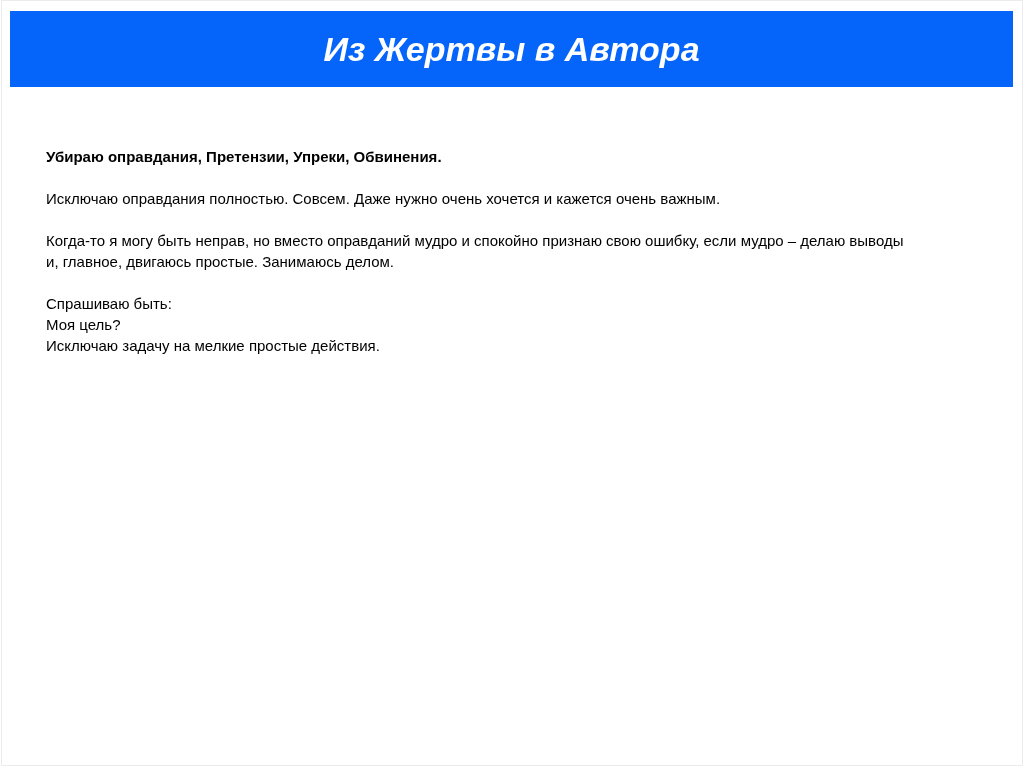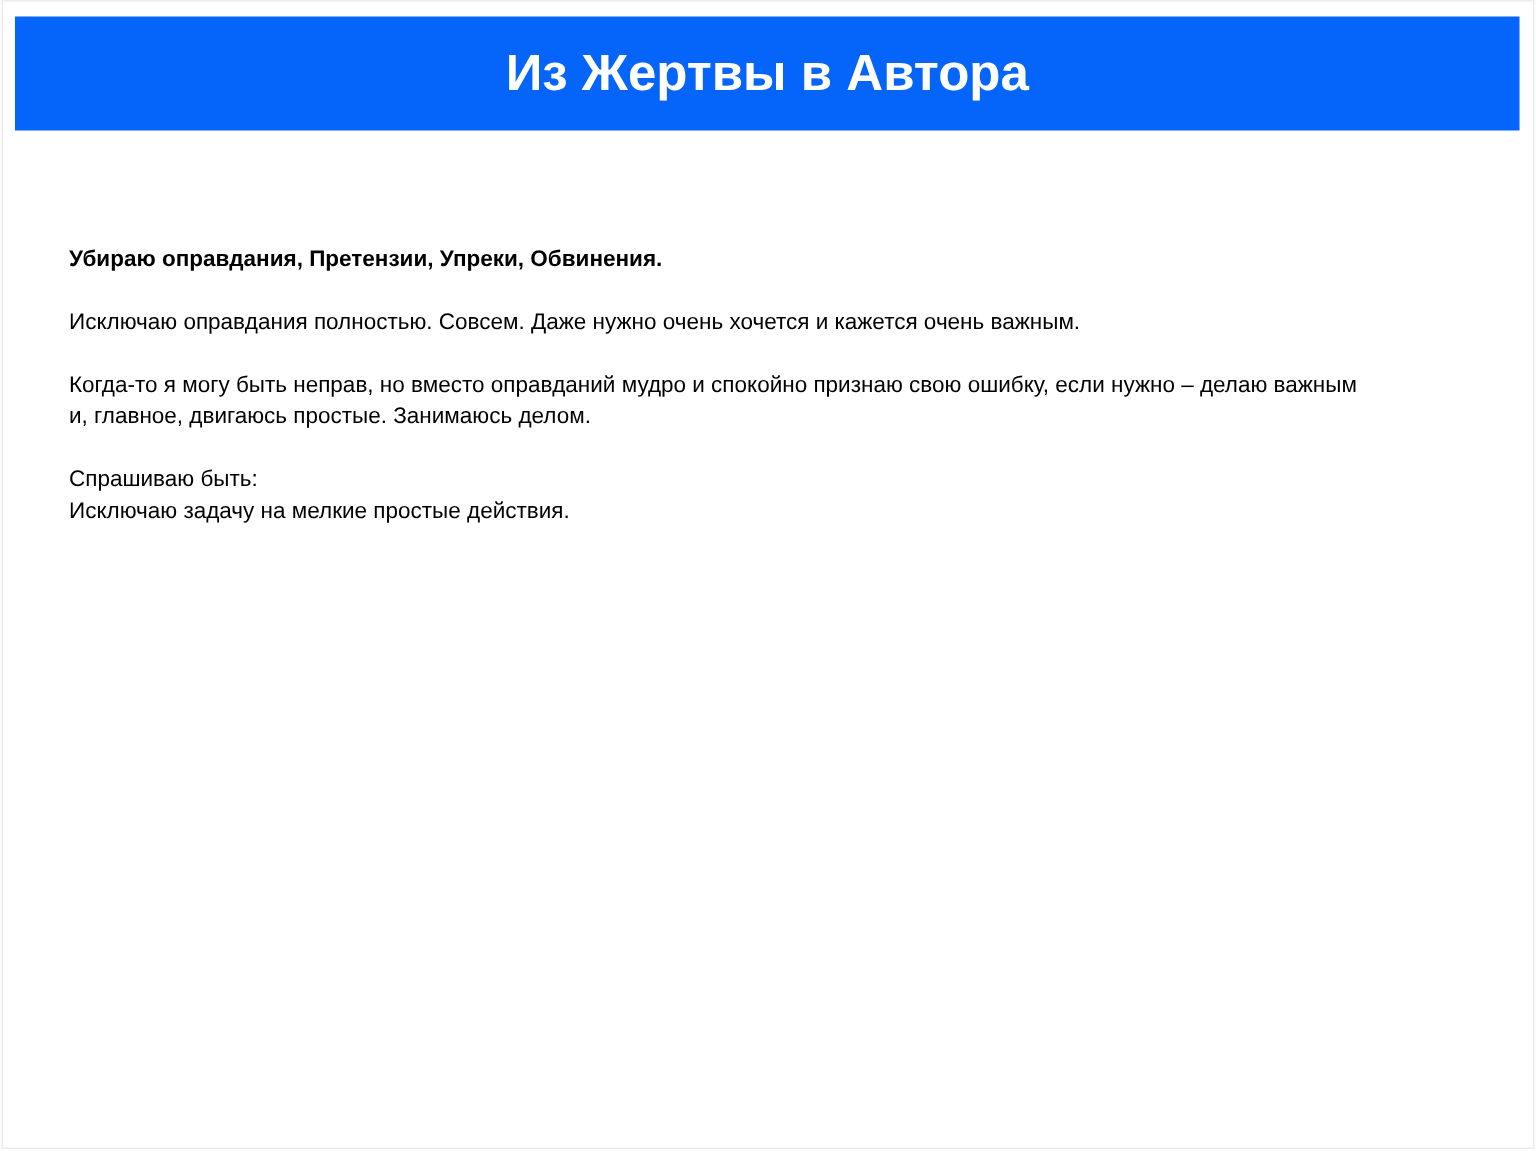--- a/index.html
+++ b/index.html
@@ -33,25 +33,26 @@
     display: flex;
     align-items: center;
     justify-content: center;
   }
   .slide-title {
     color: #ffffff;
     font-size: 34px;
     font-weight: 700;
     letter-spacing: 0px;
     white-space: nowrap;
+    font-style: italic;
   }
   .content {
     position: absolute;
     left: 46px;
-    top: 162px;
+    top: 146px;
     width: 960px;
     color: #000000;
     font-size: 15px;
     line-height: 21px;
   }
   .para {
     margin: 0 0 21px 0;
   }
   .para.bold {
     font-weight: 700;
@@ -73,22 +74,23 @@
 
   <div class="para bold">
     <div class="line">Убираю оправдания, Претензии, Упреки, Обвинения.</div>
   </div>
 
   <div class="para">
     <div class="line">Исключаю оправдания полностью. Совсем. Даже нужно очень хочется и кажется очень важным.</div>
   </div>
 
   <div class="para">
-    <div class="line">Когда-то я могу быть неправ, но вместо оправданий мудро и спокойно признаю свою ошибку, если нужно – делаю важным</div>
+    <div class="line">Когда-то я могу быть неправ, но вместо оправданий мудро и спокойно признаю свою ошибку, если мудро – делаю выводы</div>
     <div class="line">и, главное, двигаюсь простые. Занимаюсь делом.</div>
   </div>
 
   <div class="para">
     <div class="line">Спрашиваю быть:</div>
+    <div class="line">Моя цель?</div>
     <div class="line">Исключаю задачу на мелкие простые действия.</div>
   </div>
 
 </div>
 
 </body></html>

